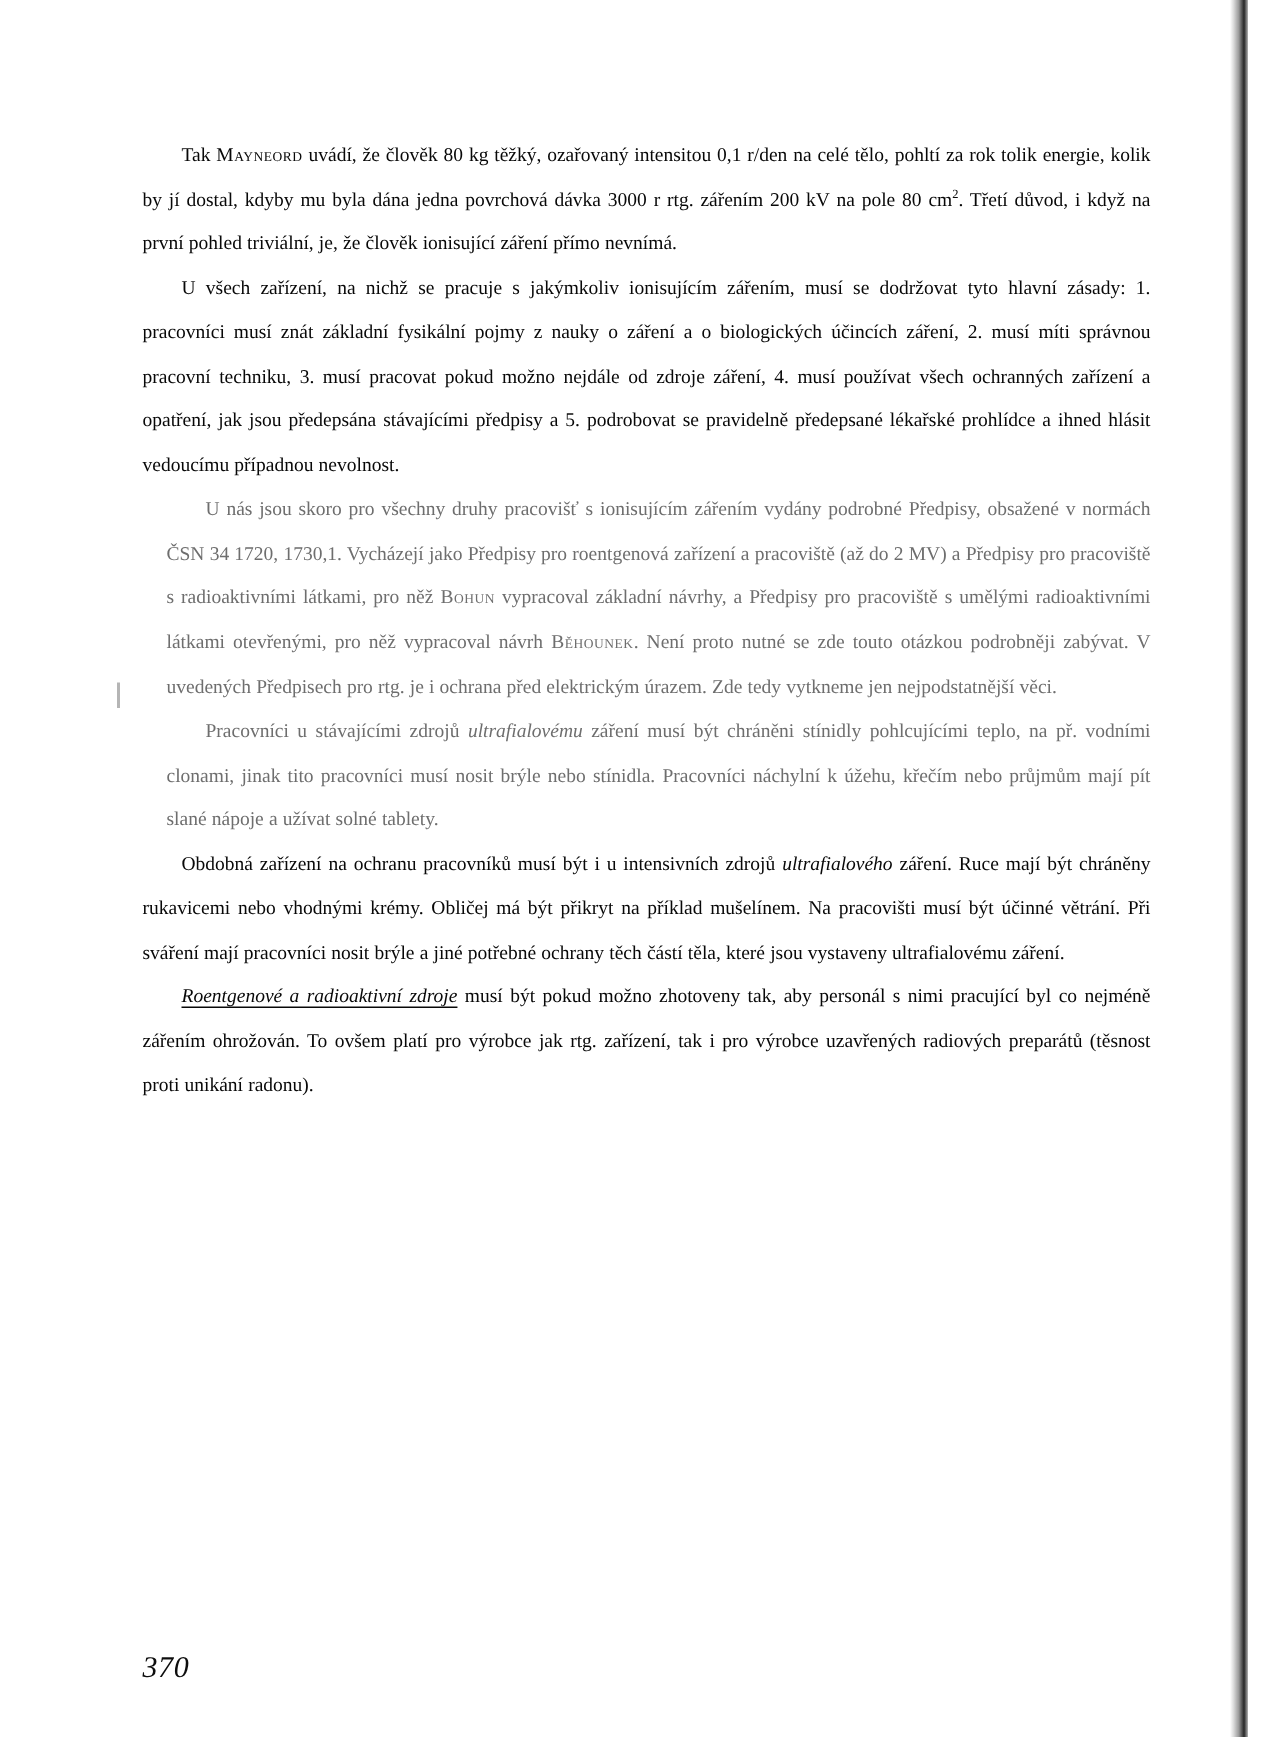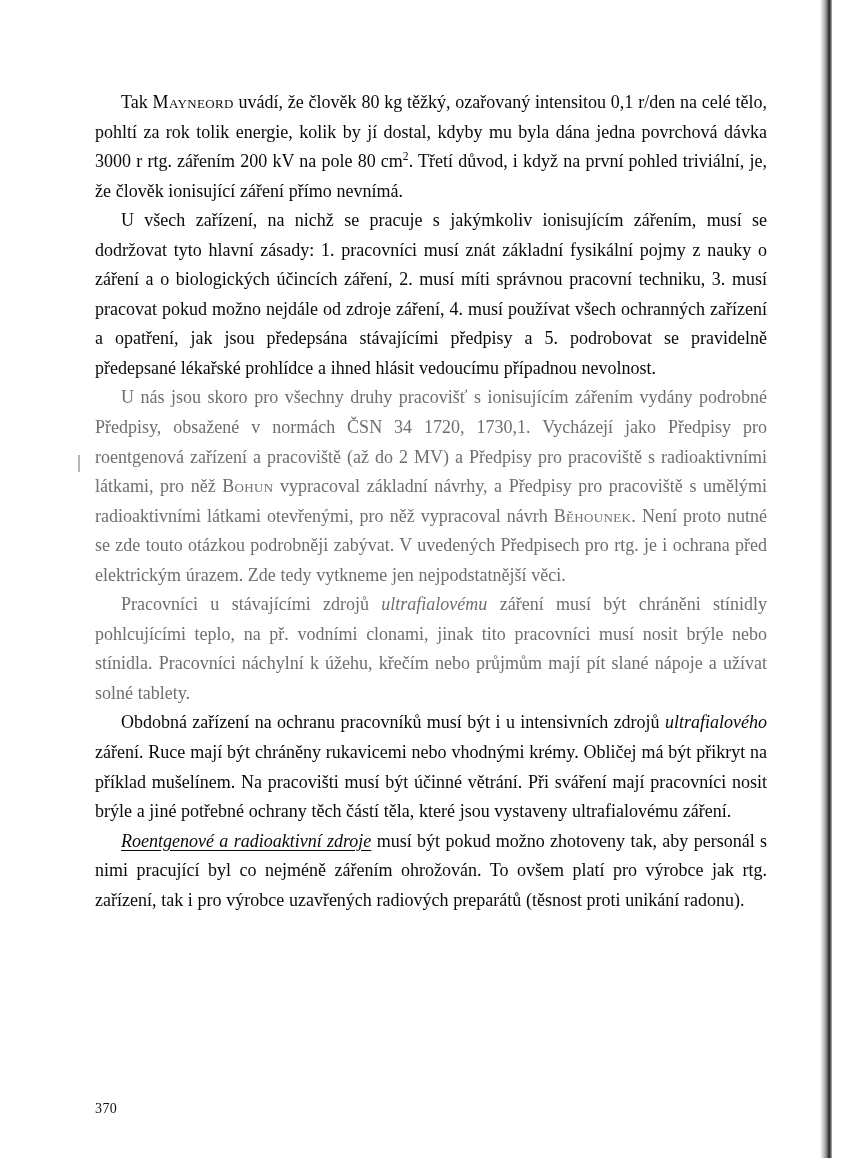--- a/index.html
+++ b/index.html
@@ -55,32 +55,33 @@
 
   #textblock {
     position: absolute;
     left: 95px;
     top: 88px;
     width: 672px;
   }
 
   p.para {
     margin: 0;
-    font-size: 18px;
+    font-size: 13px;
     line-height: 29.55px;
     text-align: justify;
     text-indent: 26px;
     color: #080808;
     word-spacing: 0.2px;
     hyphens: manual;
   }
 
   
   p.faded {
     color: #6e6e6e;
+    margin-left: 16px;
   }
 
   .sc {
     font-variant: small-caps;
     letter-spacing: 0.35px;
   }
 
   .it {
     font-style: italic;
   }
@@ -95,21 +96,22 @@
   sup {
     font-size: 0.64em;
     vertical-align: super;
     line-height: 0;
   }
 
   #page-number {
     position: absolute;
     left: 95px;
     top: 1101px;
-    font-size: 14px;
+    font-size: 20px;
+    font-style: italic;
     color: #0d0d0d;
     letter-spacing: 0.4px;
   }
 </style>
 </head>
 <body>
 
 <div id="page">
 
   <div id="textblock">

